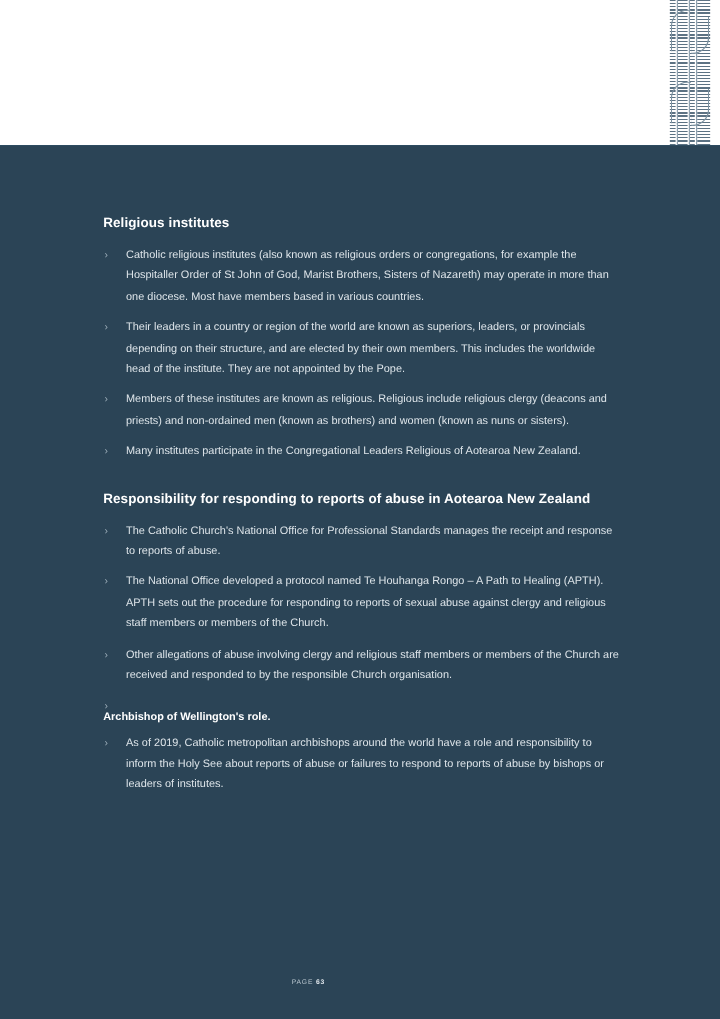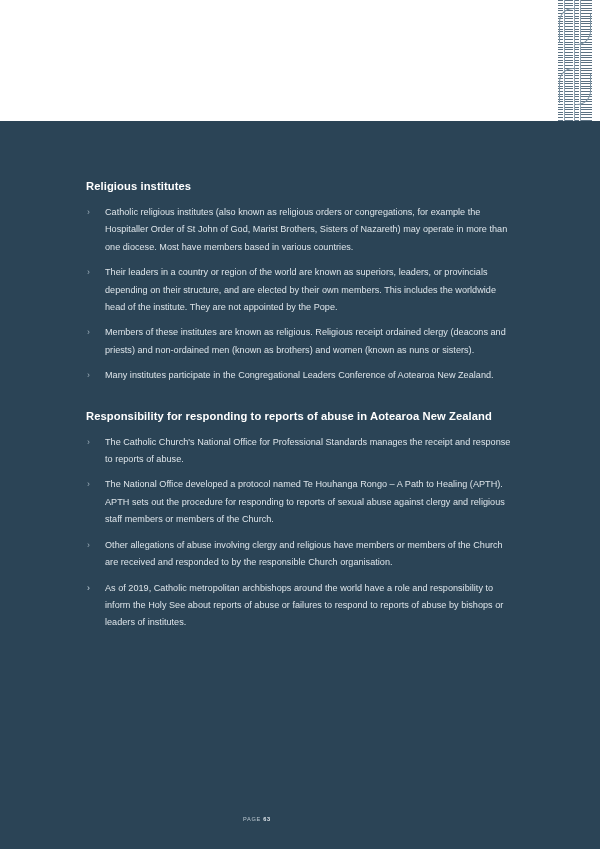--- a/index.html
+++ b/index.html
@@ -209,49 +209,50 @@
           <li>
             <span class="chev">›</span>
             <span>Catholic religious institutes (also known as religious orders or congregations, for example the Hospitaller Order of St John of God, Marist Brothers, Sisters of Nazareth) may operate in more than one diocese. Most have members based in various countries.</span>
           </li>
           <li>
             <span class="chev">›</span>
             <span>Their leaders in a country or region of the world are known as superiors, leaders, or provincials depending on their structure, and are elected by their own members. This includes the worldwide head of the institute. They are not appointed by the Pope.</span>
           </li>
           <li>
             <span class="chev">›</span>
-            <span>Members of these institutes are known as religious. Religious receipt ordained clergy (deacons and priests) and non-ordained men (known as brothers) and women (known as nuns or sisters).</span>
-          </li>
-          <li>
-            <span class="chev">›</span>
-            <span>Many institutes participate in the Congregational Leaders Conference of Aotearoa New Zealand.</span>
+            <span>Members of these institutes are known as religious. Religious include religious clergy (deacons and priests) and non-ordained men (known as brothers) and women (known as nuns or sisters).</span>
+          </li>
+          <li>
+            <span class="chev">›</span>
+            <span>Many institutes participate in the Congregational Leaders Religious of Aotearoa New Zealand.</span>
           </li>
         </ul>
       </div>
 
       <div class="section-2">
         <h2 class="section-title">Responsibility for responding to reports of abuse in Aotearoa New Zealand</h2>
         <ul class="bullets">
           <li>
             <span class="chev">›</span>
             <span>The Catholic Church's National Office for Professional Standards manages the receipt and response to reports of abuse.</span>
           </li>
           <li>
             <span class="chev">›</span>
             <span>The National Office developed a protocol named Te Houhanga Rongo – A Path to Healing (APTH). APTH sets out the procedure for responding to reports of sexual abuse against clergy and religious staff members or members of the Church.</span>
           </li>
           <li>
             <span class="chev">›</span>
-            <span>Other allegations of abuse involving clergy and religious have members or members of the Church are received and responded to by the responsible Church organisation.</span>
+            <span>Other allegations of abuse involving clergy and religious staff members or members of the Church are received and responded to by the responsible Church organisation.</span>
           </li>
           <li>
             <span class="chev">›</span>
           </li>
         </ul>
 
+        <div class="sub-title">Archbishop of Wellington's role.</div>
 
         <ul class="bullets">
           <li>
             <span class="chev">›</span>
             <span>As of 2019, Catholic metropolitan archbishops around the world have a role and responsibility to inform the Holy See about reports of abuse or failures to respond to reports of abuse by bishops or leaders of institutes.</span>
           </li>
         </ul>
       </div>
 
     </div>

